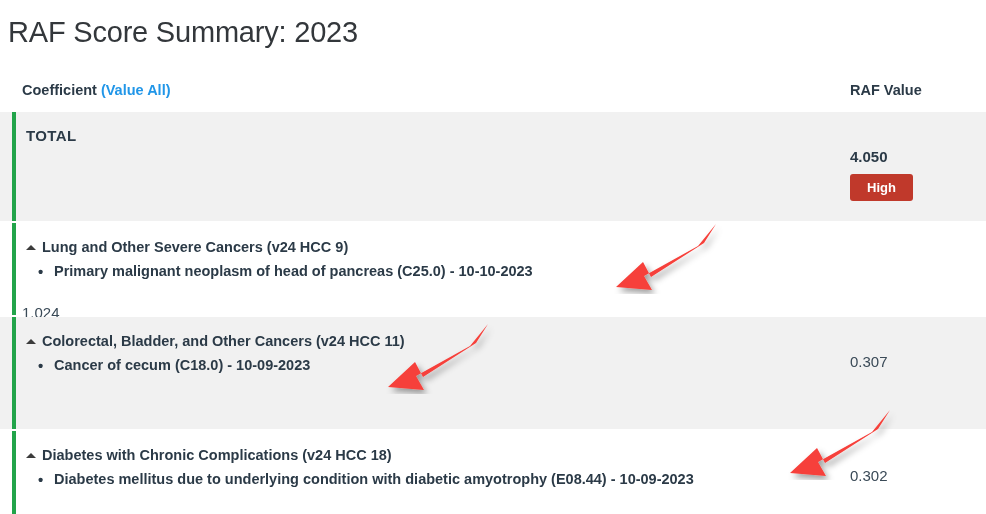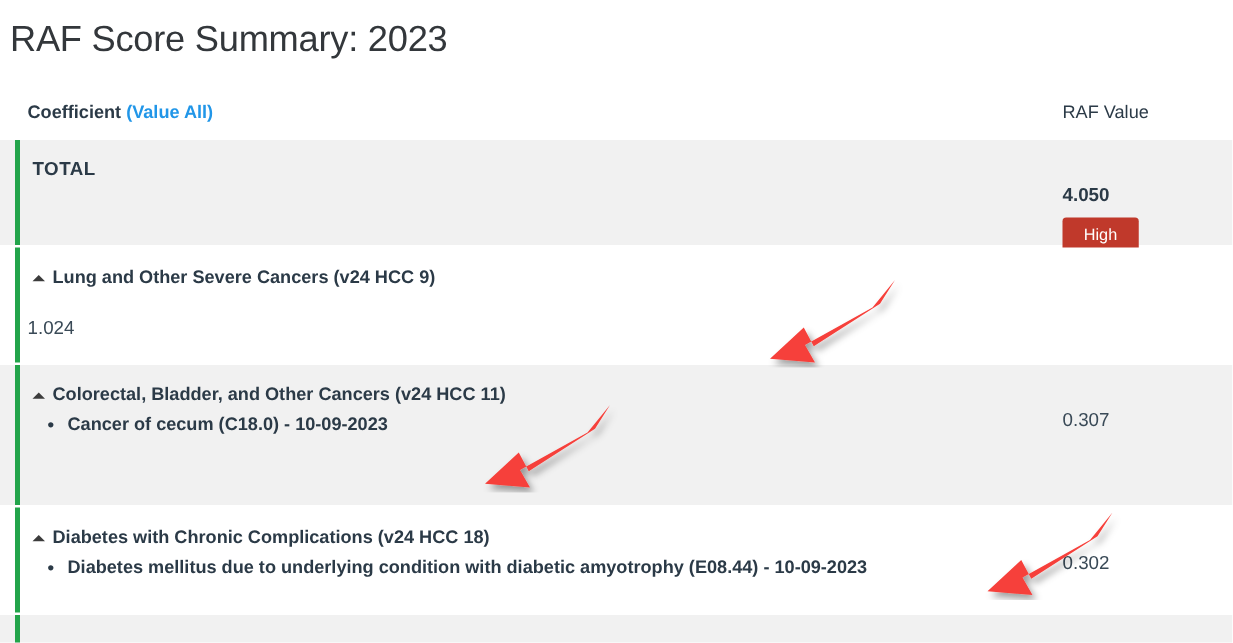--- a/index.html
+++ b/index.html
@@ -49,21 +49,21 @@
     color: #2196e8;
     font-weight: bold;
     font-size: 14.5px;
     text-decoration: none;
     cursor: pointer;
     margin-left: 4px;
   }
   .th-raf {
     margin-left: auto;
     font-size: 14.5px;
-    font-weight: normal;
+    font-weight: bold;
     color: #2b3a47;
     width: 122px;
     white-space: nowrap;
   }
 
   
   .tbody { width: 986px; }
 
   .row {
     position: relative;
@@ -107,21 +107,21 @@
     font-weight: bold;
     color: #2b3a47;
     line-height: 20px;
   }
   .badge {
     display: inline-block;
     margin-top: 7px;
     background: #c0392b;
     color: #ffffff;
     font-size: 13px;
-    font-weight: normal;
+    font-weight: bold;
     padding: 6px 17px;
     border-radius: 3px;
     line-height: 15px;
     text-align: right;
   }
 
   
   .hcc-head {
     display: flex;
     align-items: center;
@@ -179,38 +179,41 @@
 
   <div class="thead">
     <div class="th-coefficient">
       <span>Coefficient</span><a class="close-all-link">(Value All)</a>
     </div>
     <div class="th-raf">RAF Value</div>
   </div>
 
   <div class="tbody">
 
-    <div class="row shaded" style="height:84px;">
+    <div class="row shaded" style="height:109px;">
       <div class="accent"></div>
       <div class="row-main">
         <div class="total-label">TOTAL</div>
       </div>
       <div class="row-value">
         <div class="total-value">4.050</div>
         <span class="badge">High</span>
       </div>
     </div>
 
     <div class="row plain" style="height:92px;flex-direction:column;">
       <div class="accent"></div>
       <div class="row-main">
         <div class="hcc-head">
           <span class="caret"></span>
           <span>Lung and Other Severe Cancers (v24 HCC 9)</span>
         </div>
+        <ul class="dx-list">
+          <li class="dx-item">Primary malignant neoplasm of head of pancreas (C25.0) - 10-10-2023</li>
+        </ul>
       </div>
       <div class="row-value">1.024</div>
     </div>
 
     <div class="row shaded" style="height:112px;">
       <div class="accent"></div>
       <div class="row-main">
         <div class="hcc-head">
           <span class="caret"></span>
           <span>Colorectal, Bladder, and Other Cancers (v24 HCC 11)</span>

